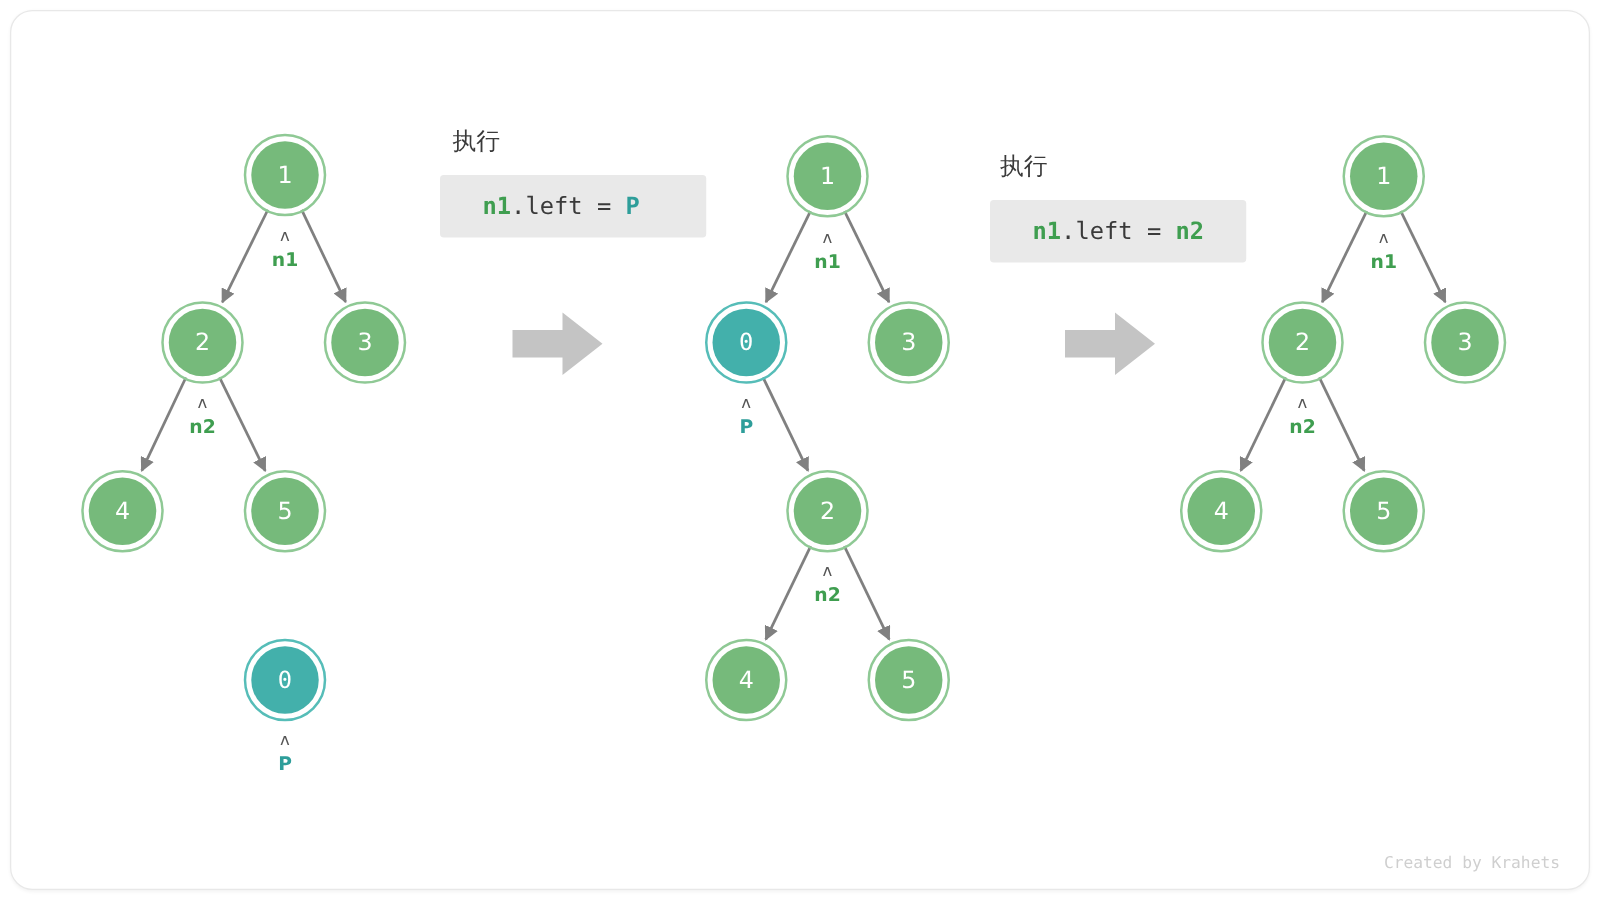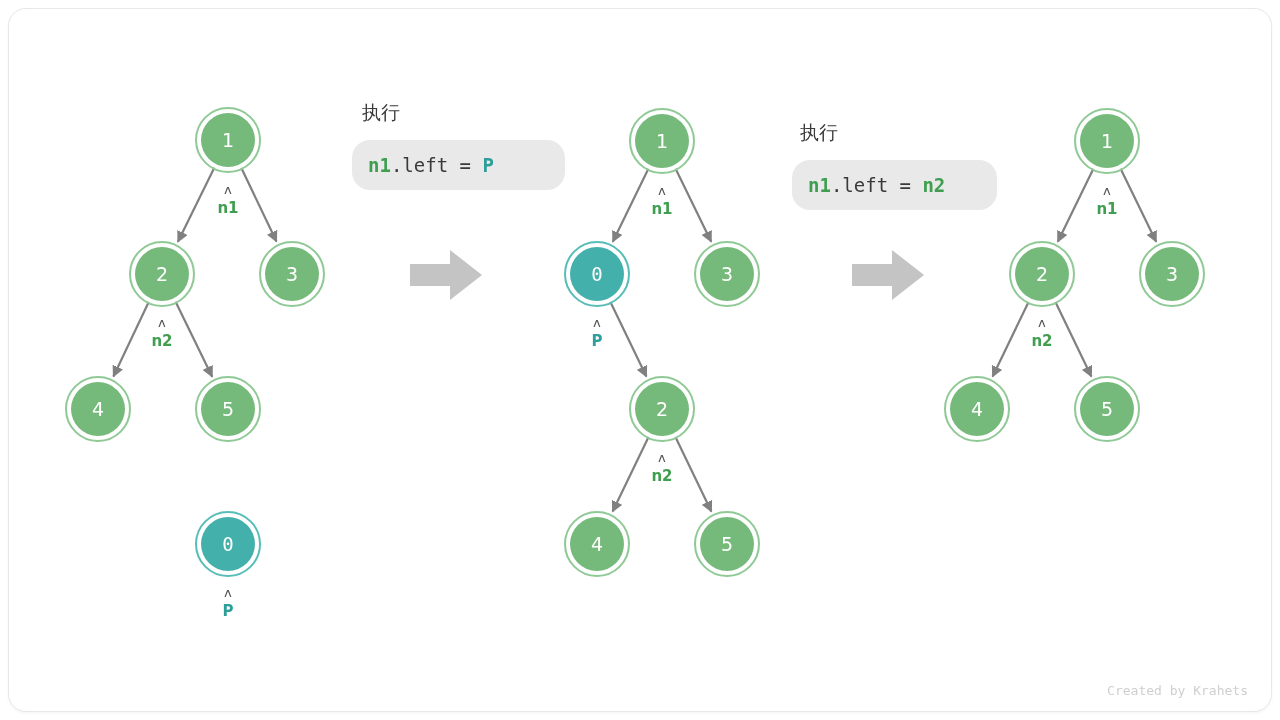--- a/index.html
+++ b/index.html
@@ -103,22 +103,22 @@
     position: absolute;
     font-family: "DejaVu Sans", sans-serif;
     font-size: 19px;
     color: #3a3a3a;
     white-space: nowrap;
     user-select: none;
   }
   .codebox {
     position: absolute;
     background: #e9e9e9;
-    border-radius: 18px;
-    padding: 10px 16px;
+    border-radius: 3px;
+    padding: 10px 34px;
     font-family: "DejaVu Sans Mono", monospace;
     font-size: 19px;
     line-height: 30px;
     color: #3a3a3a;
     white-space: pre;
     box-sizing: border-box;
   }
   .codebox .v-green { color: #3f9e50; font-weight: bold; }
   .codebox .v-teal  { color: #2e9e9a; font-weight: bold; }
   .codebox .plain   { color: #3a3a3a; }

